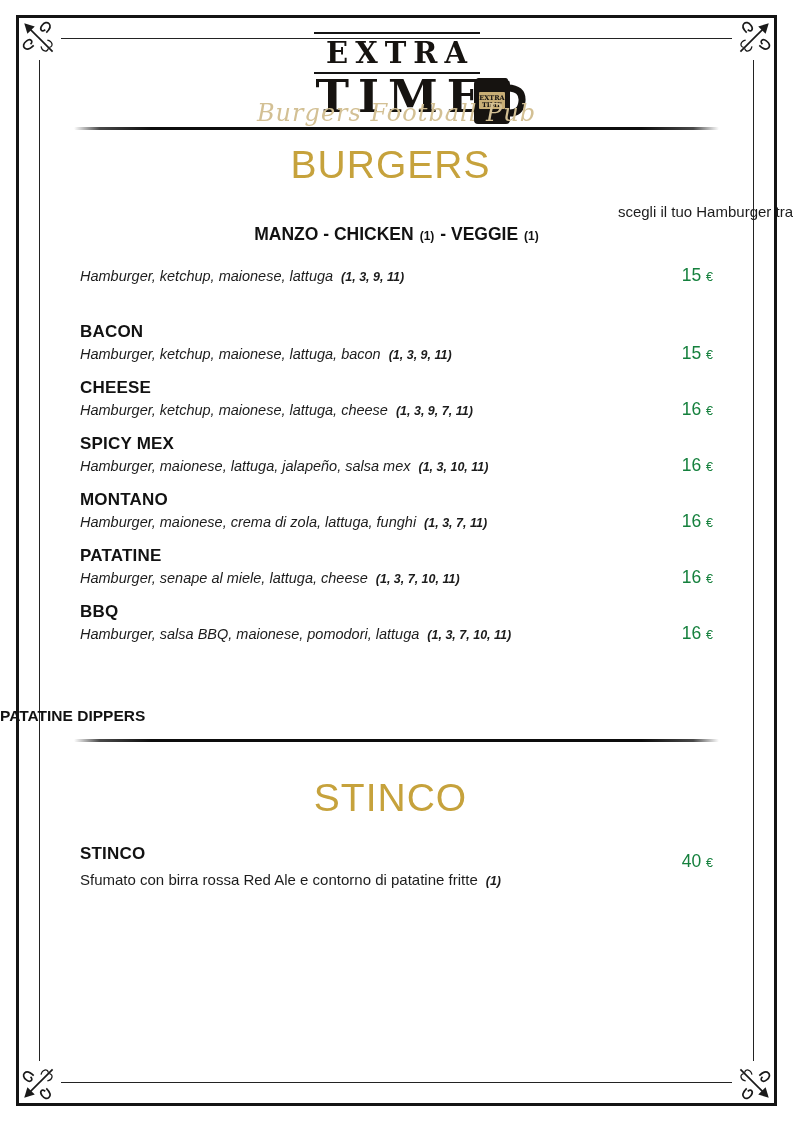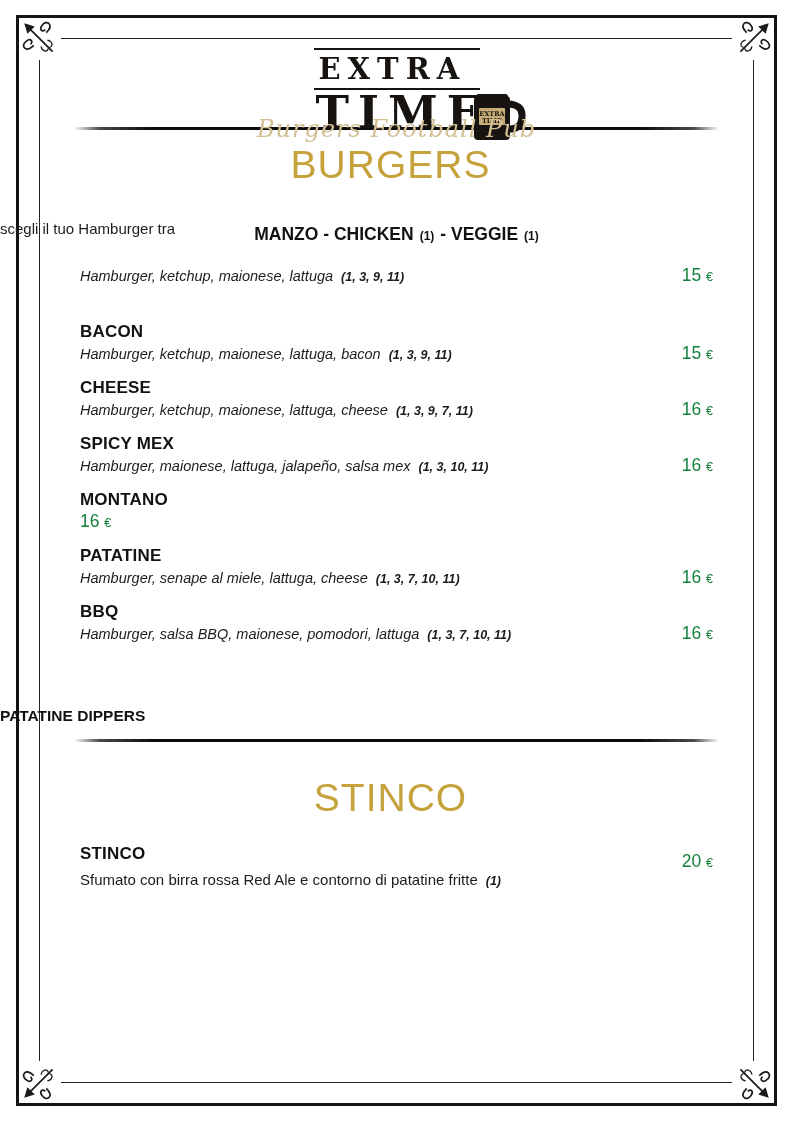--- a/index.html
+++ b/index.html
@@ -11,41 +11,41 @@
   
   .frame-outer{position:absolute;top:15px;left:16px;right:16px;bottom:16px;border:3px solid #141414;}
   .frame-inner{position:absolute;top:38px;left:39px;right:39px;bottom:39px;border:1.5px solid #232323;}
   .corner{position:absolute;width:42px;height:42px;background:#ffffff;z-index:3;}
   .corner svg{width:100%;height:100%;}
   .corner-tl{top:18px;left:19px;}
   .corner-tr{top:18px;right:19px;transform:scaleX(-1);}
   .corner-bl{bottom:19px;left:19px;transform:scaleY(-1);}
   .corner-br{bottom:19px;right:19px;transform:scale(-1,-1);}
   
-  .logo{position:absolute;top:48px;left:50%;transform:translateX(-50%);width:170px;z-index:2;}
+  .logo{position:absolute;top:32px;left:50%;transform:translateX(-50%);width:170px;text-align:center;z-index:2;}
   .logo-rule{height:2px;background:#141414;margin:0 2px;}
   .logo-extra{font-family:"DejaVu Serif", serif;font-weight:bold;font-size:29px;line-height:38px;letter-spacing:7px;padding-left:7px;color:#161310;}
   .logo-time{font-family:"DejaVu Serif", serif;font-weight:bold;font-size:45px;line-height:46px;letter-spacing:9px;padding-left:4px;color:#161310;}
   .logo-mug{position:absolute;right:-46px;top:40px;width:58px;height:56px;}
   .logo-tagline{
     position:absolute;top:67px;left:50%;transform:translateX(-50%);
     font-family:"DejaVu Serif", serif;font-style:italic;font-size:24px;white-space:nowrap;
     color:#d3c094;z-index:2;letter-spacing:1px;
   }
   
   .divider{position:absolute;left:74px;right:74px;height:3px;border-radius:2px;
     background:linear-gradient(to right, rgba(0,0,0,0), rgba(12,12,12,.75) 4%, #0d0d0d 12%, #0d0d0d 88%, rgba(12,12,12,.75) 96%, rgba(0,0,0,0));}
   .divider-1{top:127px;}
   .divider-2{top:739px;}
   
   .section-title{position:absolute;left:0;right:12px;text-align:center;
     font-size:39px;line-height:44px;font-weight:400;color:#c6a23c;letter-spacing:1px;}
   .burgers-title{top:143px;}
   .stinco-title{top:776px;}
-  .intro{position:absolute;left:0;right:0;top:220px;text-align:left;font-size:15px;color:#1c1c1c;}
+  .intro{position:absolute;left:0;right:0;top:203px;text-align:right;font-size:15px;color:#1c1c1c;}
   .choices{position:absolute;left:0;right:0;top:224px;text-align:center;font-size:17.5px;font-weight:bold;color:#121212;}
   .choices .note{font-size:12px;font-weight:bold;}
   .choices span{margin:0 3px;}
   
   .items{position:absolute;left:80px;right:80px;top:265px;}
   .item{height:42px;margin-bottom:14px;}
   .item-name{font-size:17px;font-weight:bold;line-height:22px;color:#121212;letter-spacing:.2px;}
   .item-row{display:flex;justify-content:space-between;align-items:flex-end;line-height:20px;}
   .item-desc{font-size:14.5px;font-style:italic;color:#1c1c1c;}
   .allergens{font-size:12.5px;font-weight:bold;font-style:italic;margin-left:8px;color:#1c1c1c;}
@@ -162,20 +162,21 @@
       <div class="item-name">SPICY MEX</div>
       <div class="item-row">
         <div class="item-desc"><span>Hamburger, maionese, lattuga, jalapeño, salsa mex</span><span class="allergens">(1, 3, 10, 11)</span></div>
         <div class="price"><span>16</span> <span class="euro">€</span></div>
       </div>
     </div>
 
     <div class="item">
       <div class="item-name">MONTANO</div>
       <div class="item-row">
+        <div class="item-desc"><span>Hamburger, maionese, crema di zola, lattuga, funghi</span><span class="allergens">(1, 3, 7, 11)</span></div>
         <div class="price"><span>16</span> <span class="euro">€</span></div>
       </div>
     </div>
 
     <div class="item">
       <div class="item-name">PATATINE</div>
       <div class="item-row">
         <div class="item-desc"><span>Hamburger, senape al miele, lattuga, cheese</span><span class="allergens">(1, 3, 7, 10, 11)</span></div>
         <div class="price"><span>16</span> <span class="euro">€</span></div>
       </div>
@@ -191,16 +192,16 @@
 
   </div>
 
   <div class="burgers-footer-2">PATATINE DIPPERS</div>
 
   <div class="section-title stinco-title">STINCO</div>
 
   <div class="stinco-item">
     <div class="item-name">STINCO</div>
     <div class="stinco-desc"><span>Sfumato con birra rossa Red Ale e contorno di patatine fritte</span><span class="allergens">(1)</span></div>
-    <div class="price stinco-price"><span>20</span> <span class="euro">€</span></div>
+    <div class="price stinco-price"><span>40</span> <span class="euro">€</span></div>
   </div>
 
 </div>
 
 </body></html>

